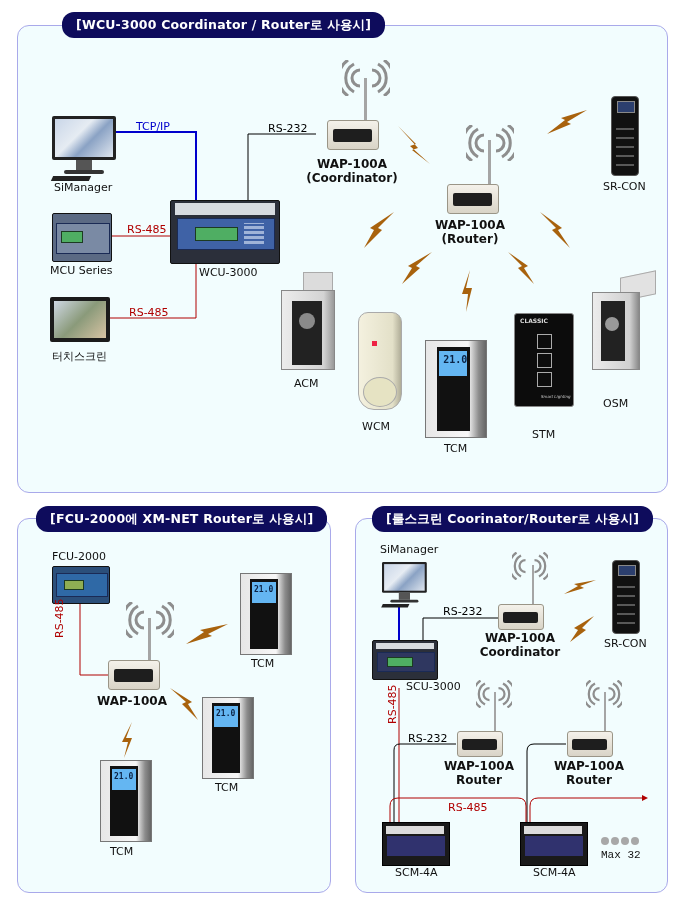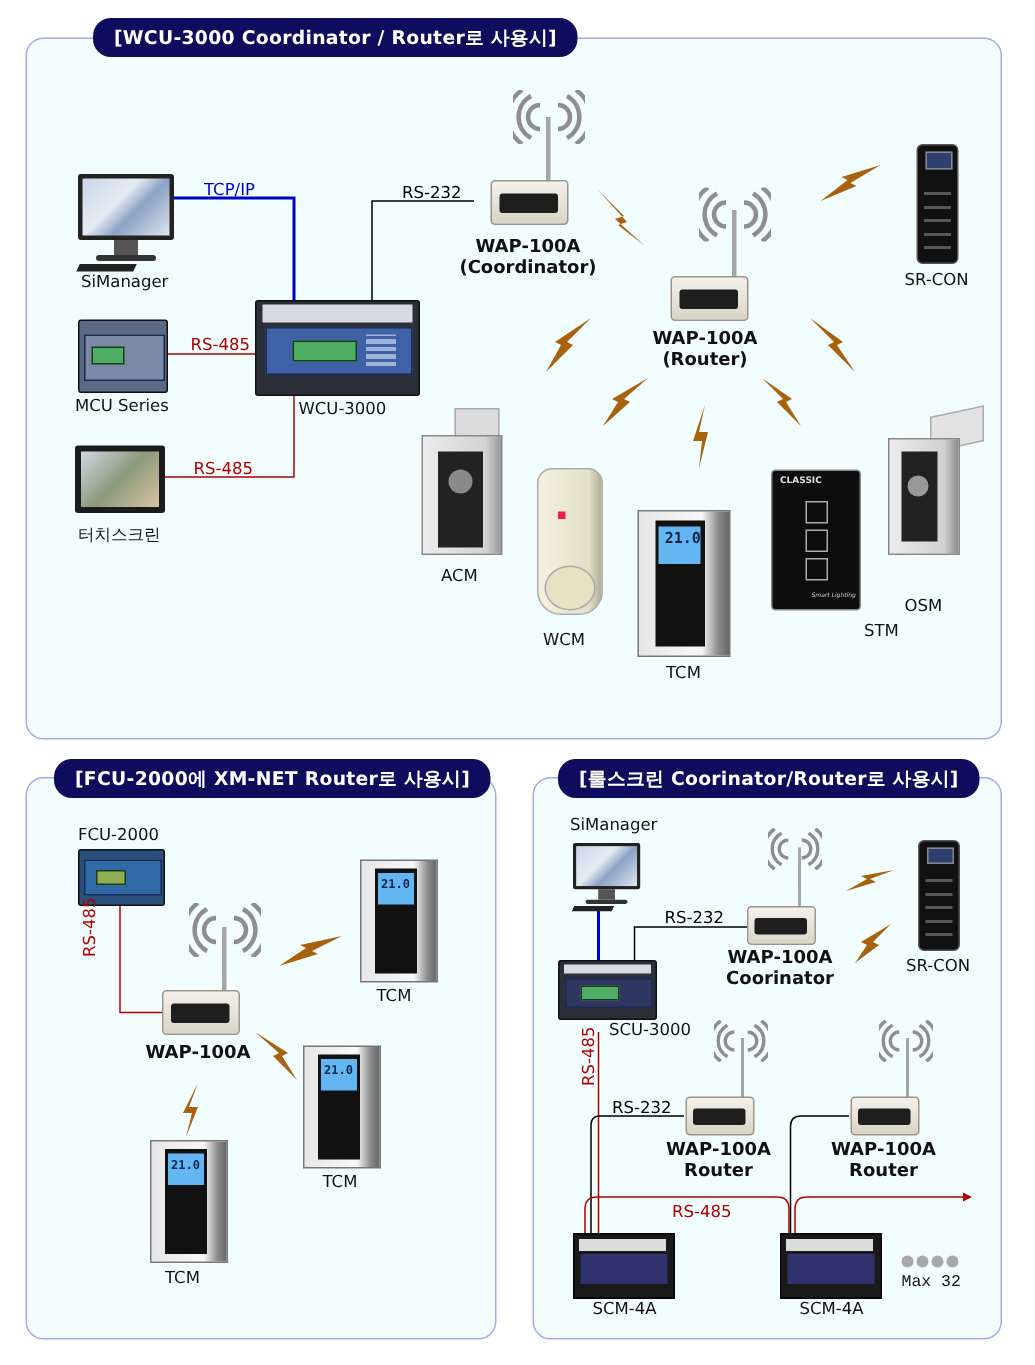--- a/index.html
+++ b/index.html
@@ -203,21 +203,21 @@
 </div>
 <div class="lbl" style="left:444px;top:442px;">TCM</div>
 
 <div class="dev" style="left:514px;top:313px;width:58px;height:92px;background:#0c0c0c;border:1px solid #888;border-radius:3px;">
   <div style="position:absolute;left:5px;top:3px;font-size:6px;color:#ddd;font-weight:bold;">CLASSIC</div>
   <div style="position:absolute;left:22px;top:20px;width:13px;height:13px;border:1px solid #aaa;"></div>
   <div style="position:absolute;left:22px;top:39px;width:13px;height:13px;border:1px solid #aaa;"></div>
   <div style="position:absolute;left:22px;top:58px;width:13px;height:13px;border:1px solid #aaa;"></div>
   <div style="position:absolute;left:26px;top:80px;font-size:4px;color:#ccc;font-style:italic;">Smart Lighting</div>
 </div>
-<div class="lbl" style="left:532px;top:414px;margin-left:44px;">STM</div>
+<div class="lbl" style="left:532px;top:428px;">STM</div>
 
 <div class="dev" style="left:592px;top:274px;width:66px;height:94px;">
   <div style="position:absolute;left:28px;top:0;width:34px;height:22px;background:#e2e2e2;border:1px solid #aaa;transform:skewY(-12deg);"></div>
   <div style="position:absolute;left:0;top:18px;width:46px;height:76px;background:linear-gradient(90deg,#ececec,#d0d0d0 80%,#888);border:1px solid #888;">
     <div style="position:absolute;left:8px;top:8px;width:24px;height:60px;background:#222;">
       <div style="position:absolute;left:4px;top:16px;width:14px;height:14px;border-radius:50%;background:#999;"></div>
     </div>
   </div>
 </div>
 <div class="lbl" style="left:603px;top:373px;margin-top:24px;">OSM</div>
@@ -305,21 +305,21 @@
     <path d="M6,0 A22,22 0 0 0 6,36"></path>
       <path d="M42,0 A22,22 0 0 1 42,36"></path>
   </g>
 </svg>
 <div class="dev" style="left:532px;top:565px;width:2px;height:40px;background:#a5a5a5;"></div>
 <div class="dev wap" style="left:498px;top:604px;width:44px;height:24px;">
   <div class="win"></div>
 </div>
 <div class="lbl-b" style="left:470px;top:631px;width:100px;">
   <div>WAP-100A</div>
-  <div>Coorinator</div>
+  <div>Coordinator</div>
 </div>
 
 <svg class="bolt" style="left:562px;top:578px;" width="36" height="18" viewBox="0 0 36 18">
     <path d="M34,2 L18,8 L22,10 L2,16 L16,8 L12,6 Z" fill="#a8620d"></path>
   </svg>
 <svg class="bolt" style="left:568px;top:614px;" width="28" height="30" viewBox="0 0 28 30">
     <path d="M26,2 L14,14 L18,16 L2,28 L10,16 L6,14 Z" fill="#a8620d"></path>
   </svg>
 
 <div class="dev srcon" style="left:612px;top:560px;width:26px;height:72px;">

